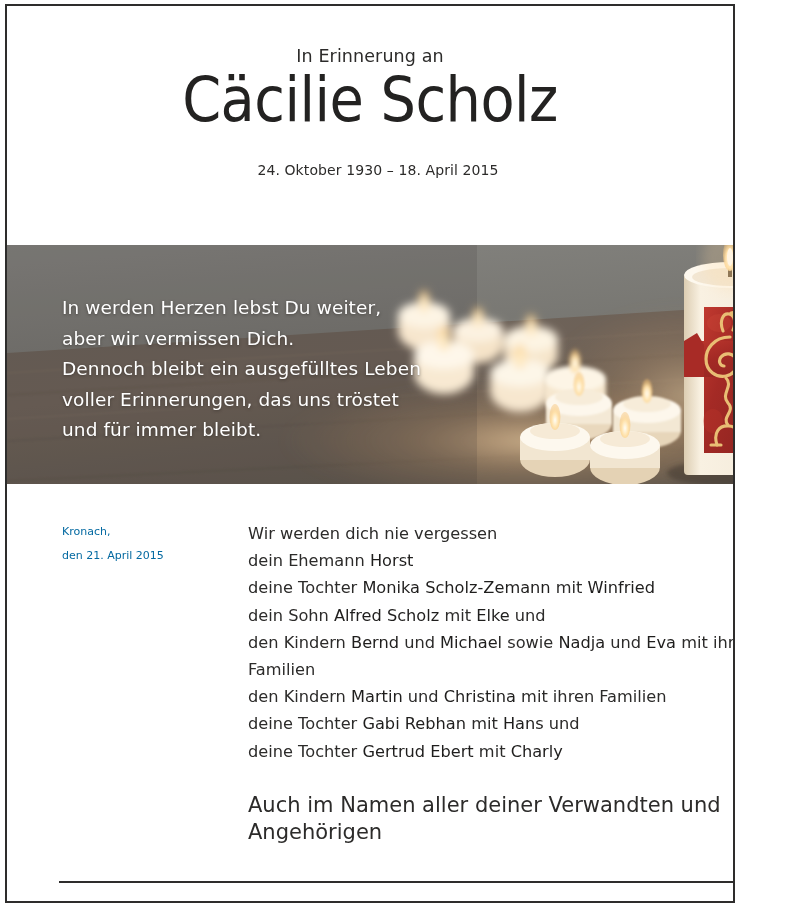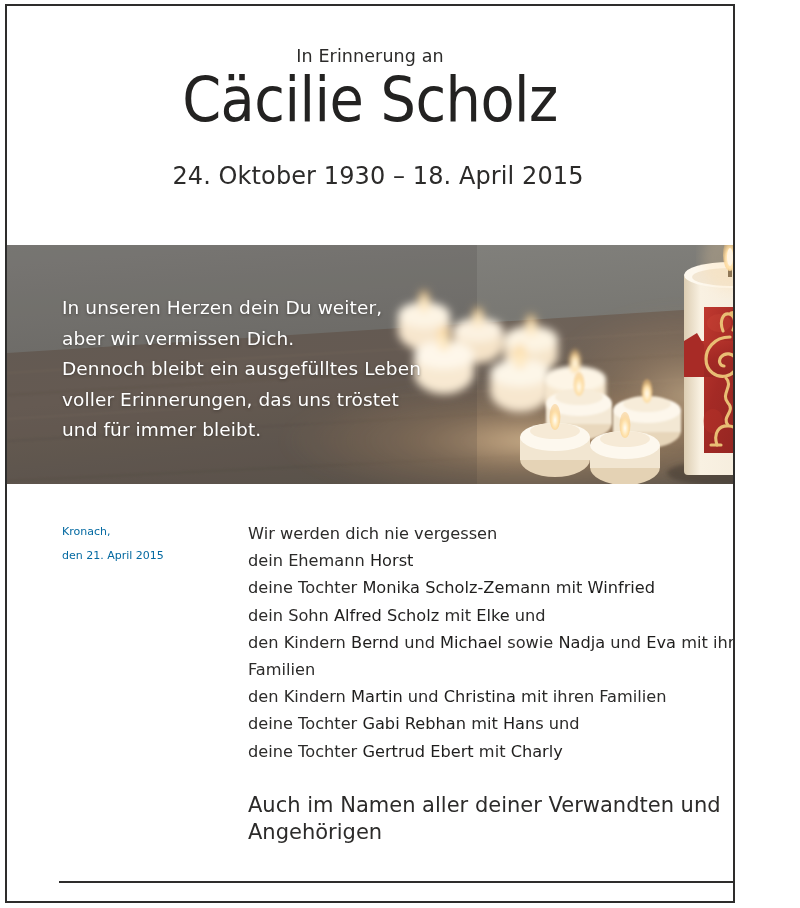--- a/index.html
+++ b/index.html
@@ -39,21 +39,21 @@
   }
   .deceased-name {
     font-size: 62px;
     font-weight: 400;
     color: #232221;
     letter-spacing: -0.5px;
     line-height: 1.08;
     font-stretch: condensed;
   }
   .life-dates {
-    font-size: 24px;
+    font-size: 14px;
     color: #2c2b2a;
     margin-top: 28px;
     letter-spacing: 0.1px;
     padding-left: 16px;
   }
 
   
   .photo-band {
     position: absolute;
     left: 0;
@@ -348,21 +348,21 @@
           <path d="M710,200 C706,188 712,180 722,181 C732,182 736,190 731,200"></path>
           <path d="M704,200 L714,200"></path>
           <path d="M728,200 L738,200"></path>
         </g>
       </g>
 
       <rect x="0" y="0" width="786" height="239" fill="none"></rect>
     </svg>
 
     <div class="poem">
-      <div>In unseren Herzen dein Du weiter,</div>
+      <div>In werden Herzen lebst Du weiter,</div>
       <div>aber wir vermissen Dich.</div>
       <div>Dennoch bleibt ein ausgefülltes Leben</div>
       <div>voller Erinnerungen, das uns tröstet</div>
       <div>und für immer bleibt.</div>
     </div>
   </div>
 
   <div class="body-area">
 
     <div class="mourners-block">

